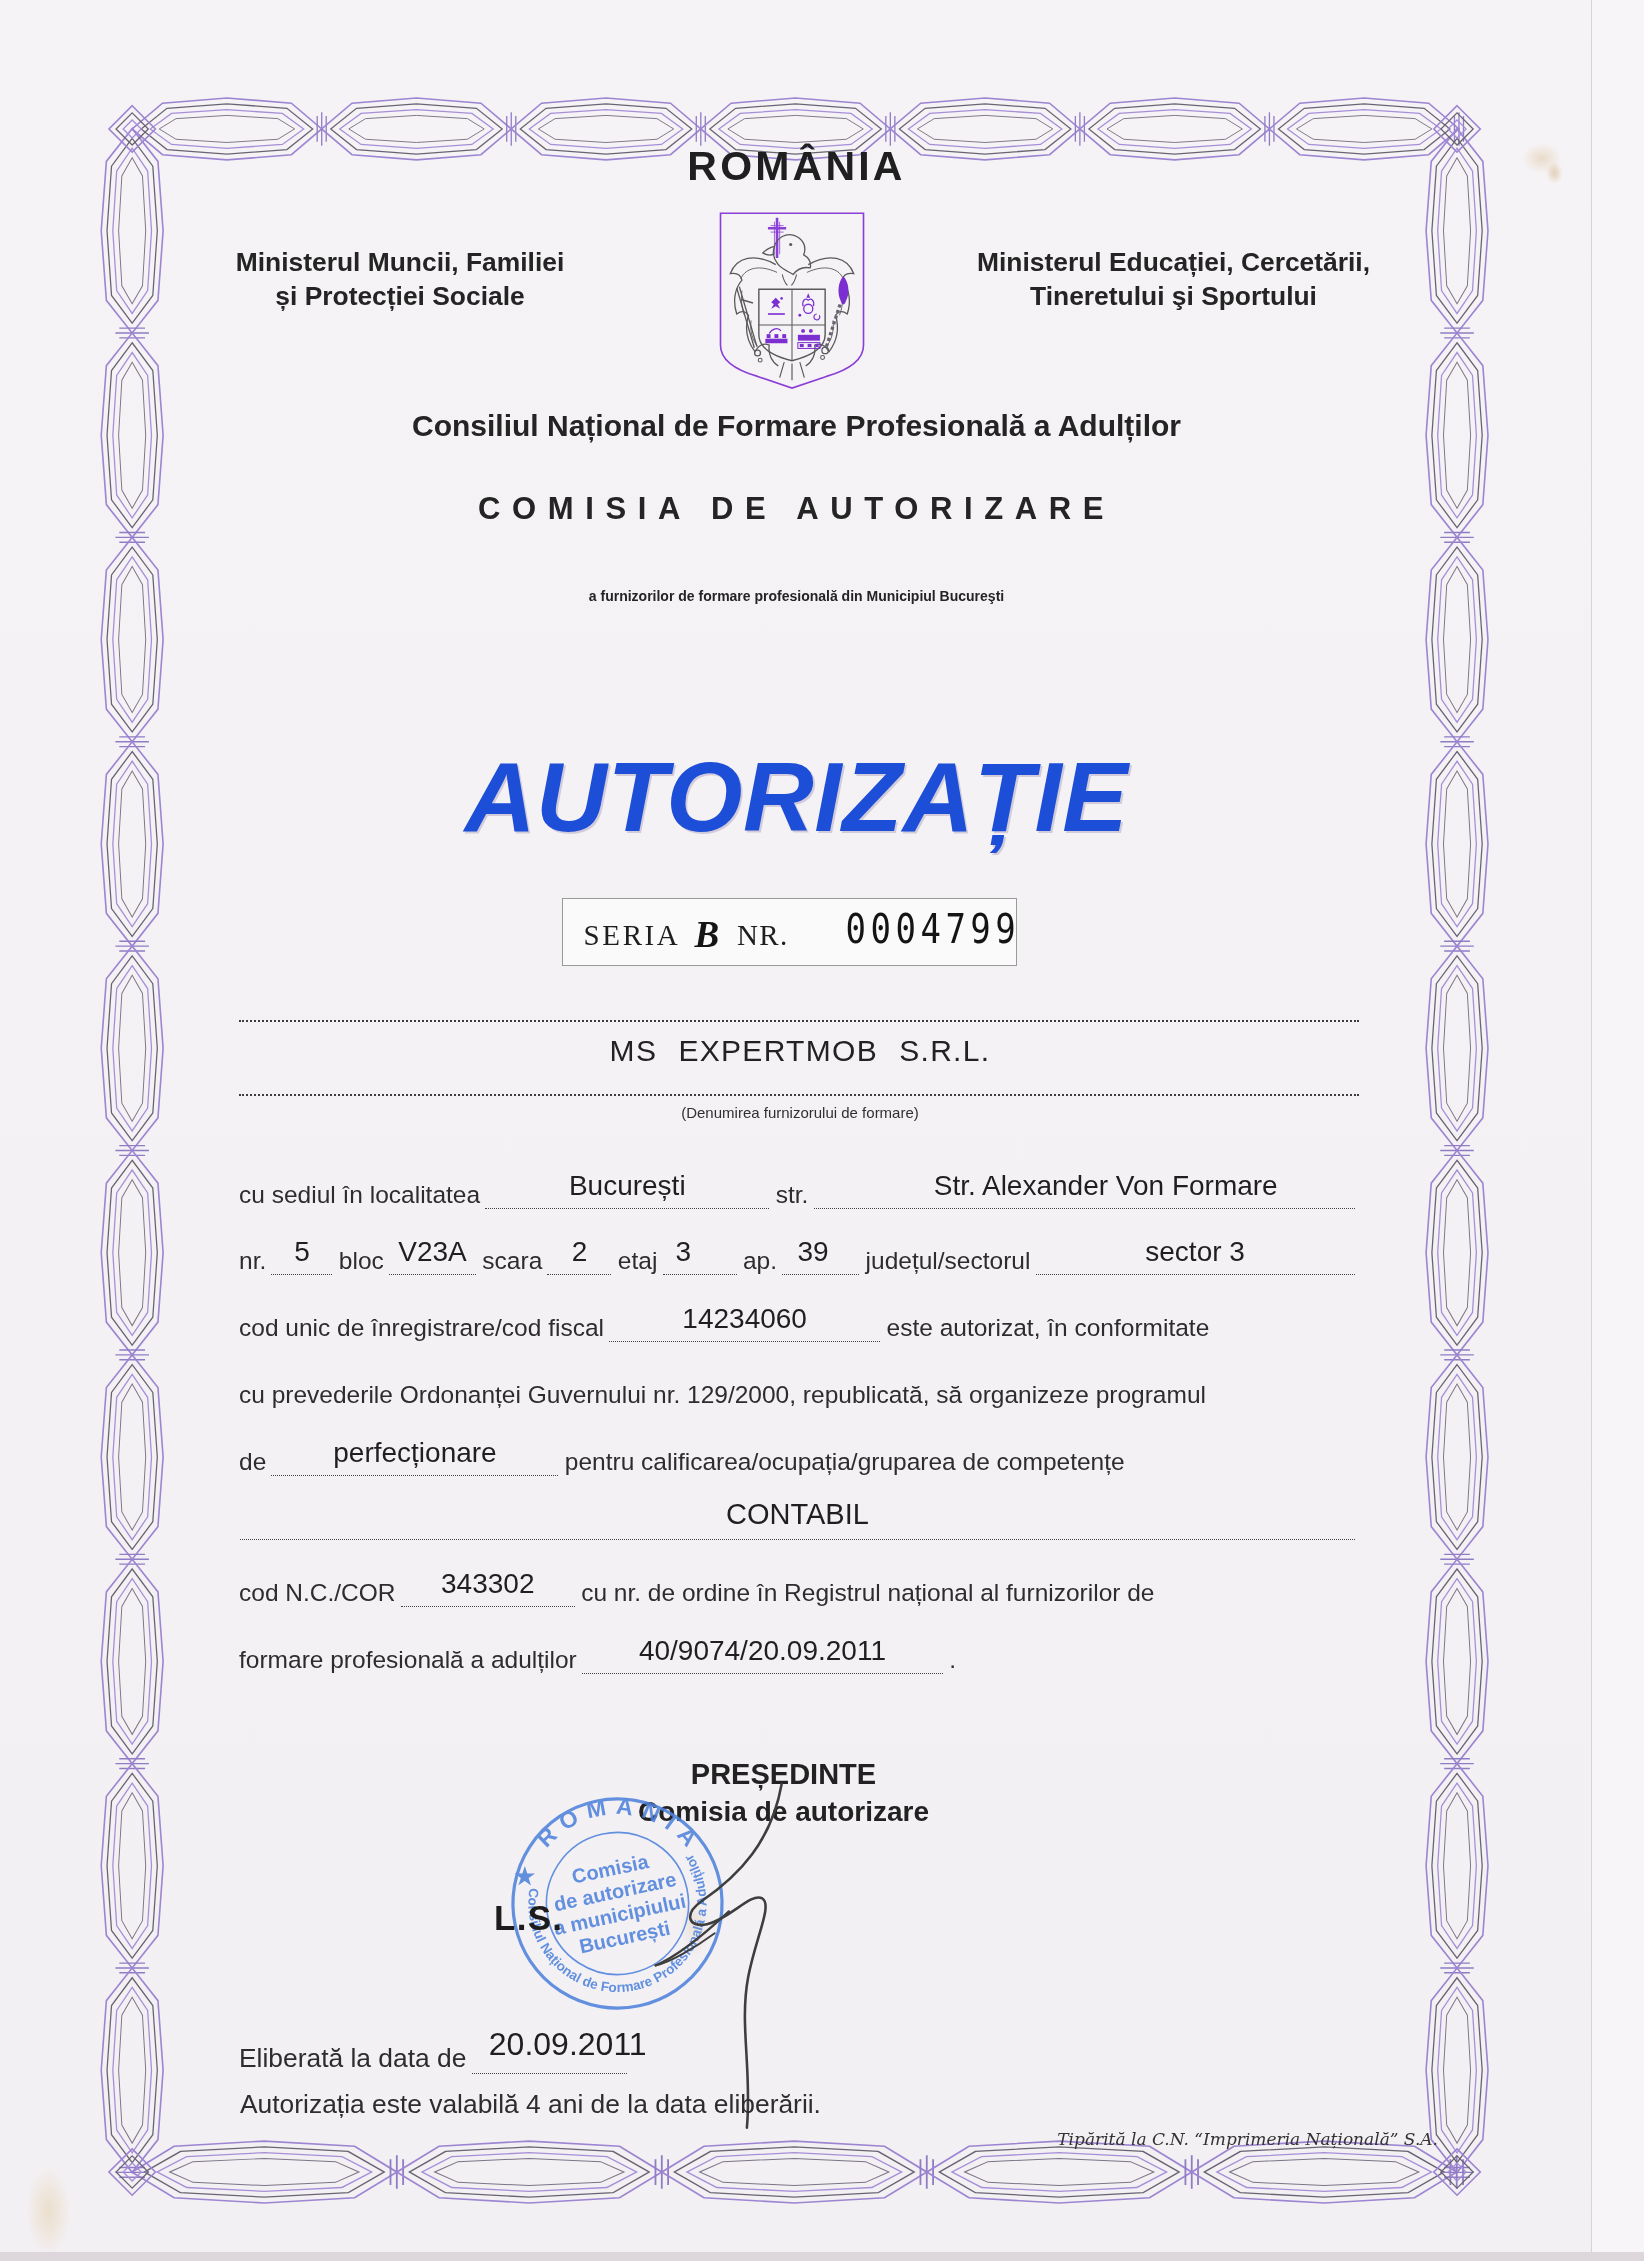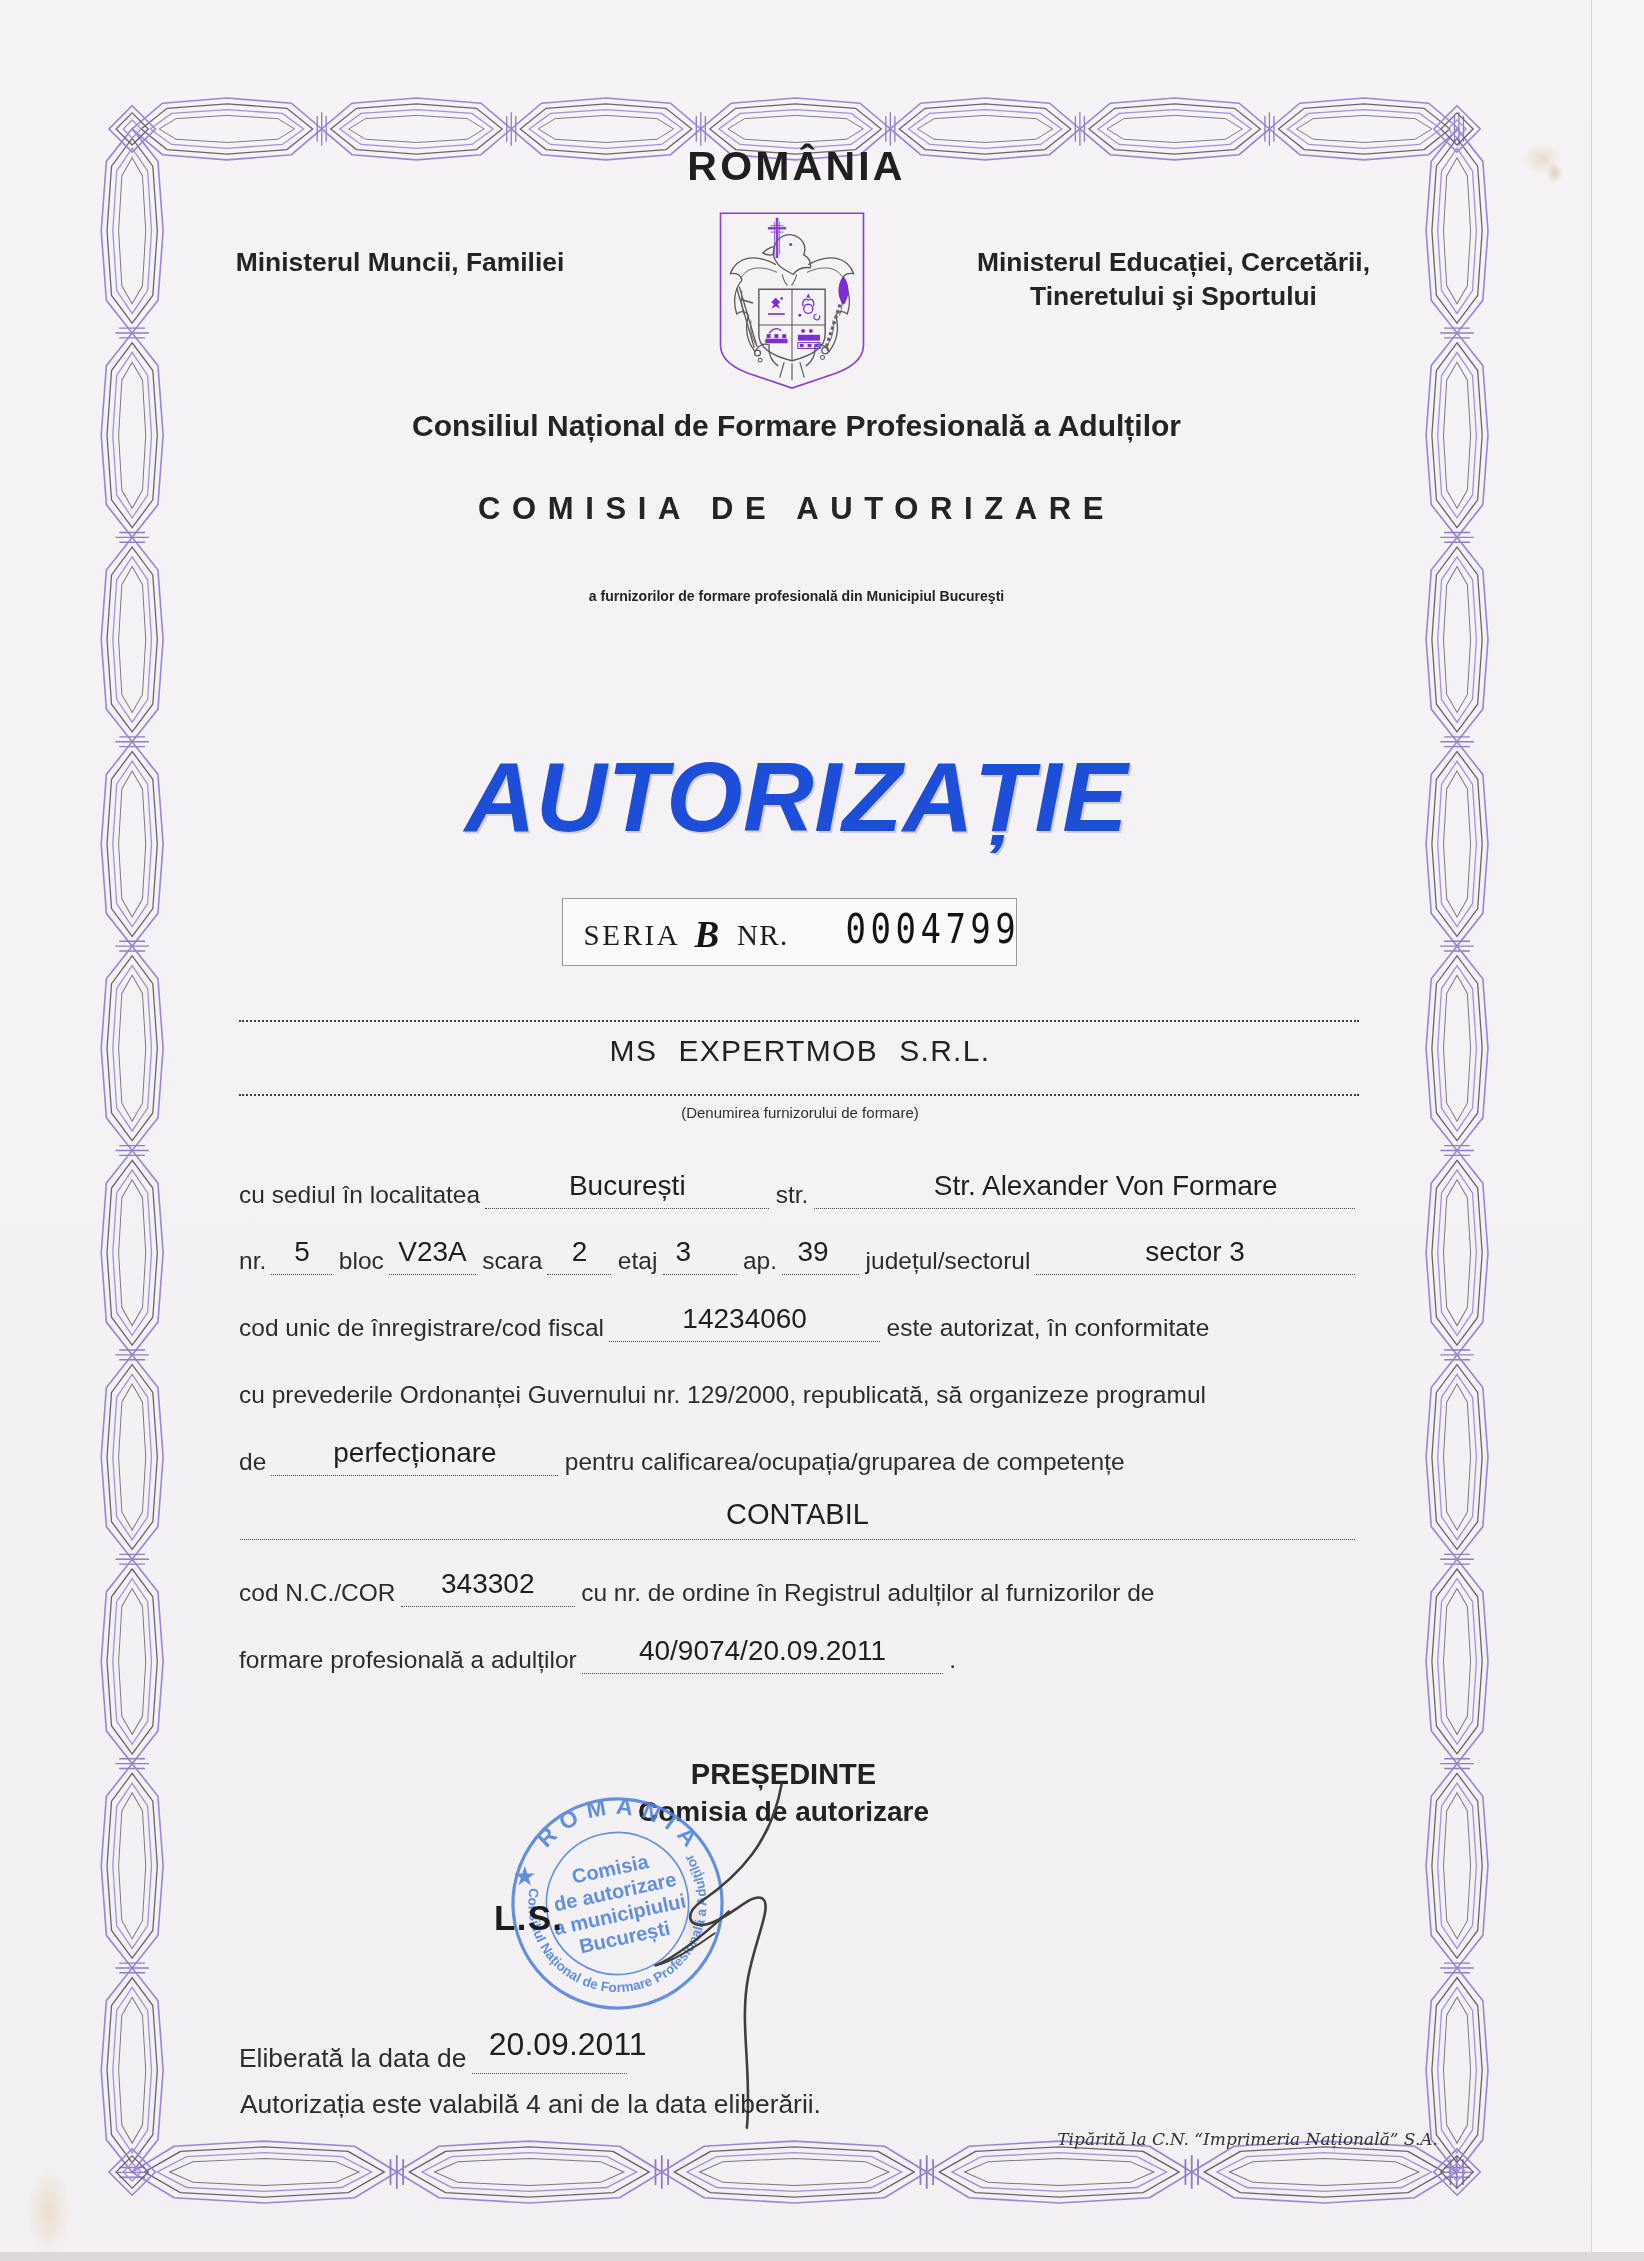--- a/index.html
+++ b/index.html
@@ -184,20 +184,21 @@
   <circle cx="66" cy="231" r="3" fill="none" stroke="#5a5a5a" stroke-width="1.6"></circle>
 
   <path d="M168,210 L190,142" stroke="#6a6472" stroke-width="5" stroke-dasharray="5,4" fill="none"></path>
   <path d="M190,140 C184,128 186,110 194,102 C202,110 205,128 198,140 C196,147 192,147 190,140 Z" fill="#7b2fd0"></path>
   <circle cx="166" cy="216" r="5" fill="none" stroke="#5a5a5a" stroke-width="2"></circle>
   <circle cx="162" cy="227" r="3" fill="none" stroke="#5a5a5a" stroke-width="1.6"></circle>
 </svg>
 
 <div class="ministry min-left">
   <div>Ministerul Muncii, Familiei</div>
+  <div>și Protecției Sociale</div>
 </div>
 <div class="ministry min-right">
   <div>Ministerul Educației, Cercetării,</div>
   <div>Tineretului şi Sportului</div>
 </div>
 
 <div class="hdr-center council">Consiliul Național de Formare Profesională a Adulților</div>
 <div class="hdr-center commission">COMISIA DE AUTORIZARE</div>
 <div class="hdr-center scope">a furnizorilor de formare profesională din Municipiul Bucureşti</div>
 
@@ -277,21 +278,21 @@
   <span class="fill grow">
       <span class="val vbig">CONTABIL</span>
     </span>
 </div>
 
 <div class="row" style="top:1573px">
   <span class="lbl">cod N.C./COR</span>
   <span class="fill" style="width:174px">
       <span class="val">343302</span>
     </span>
-  <span class="lbl">cu nr. de ordine în Registrul adulților al furnizorilor de</span>
+  <span class="lbl">cu nr. de ordine în Registrul național al furnizorilor de</span>
 </div>
 
 <div class="row" style="top:1640px">
   <span class="lbl">formare profesională a adulților</span>
   <span class="fill" style="width:361px">
       <span class="val">40/9074/20.09.2011</span>
     </span>
   <span class="lbl">.</span>
 </div>
 

